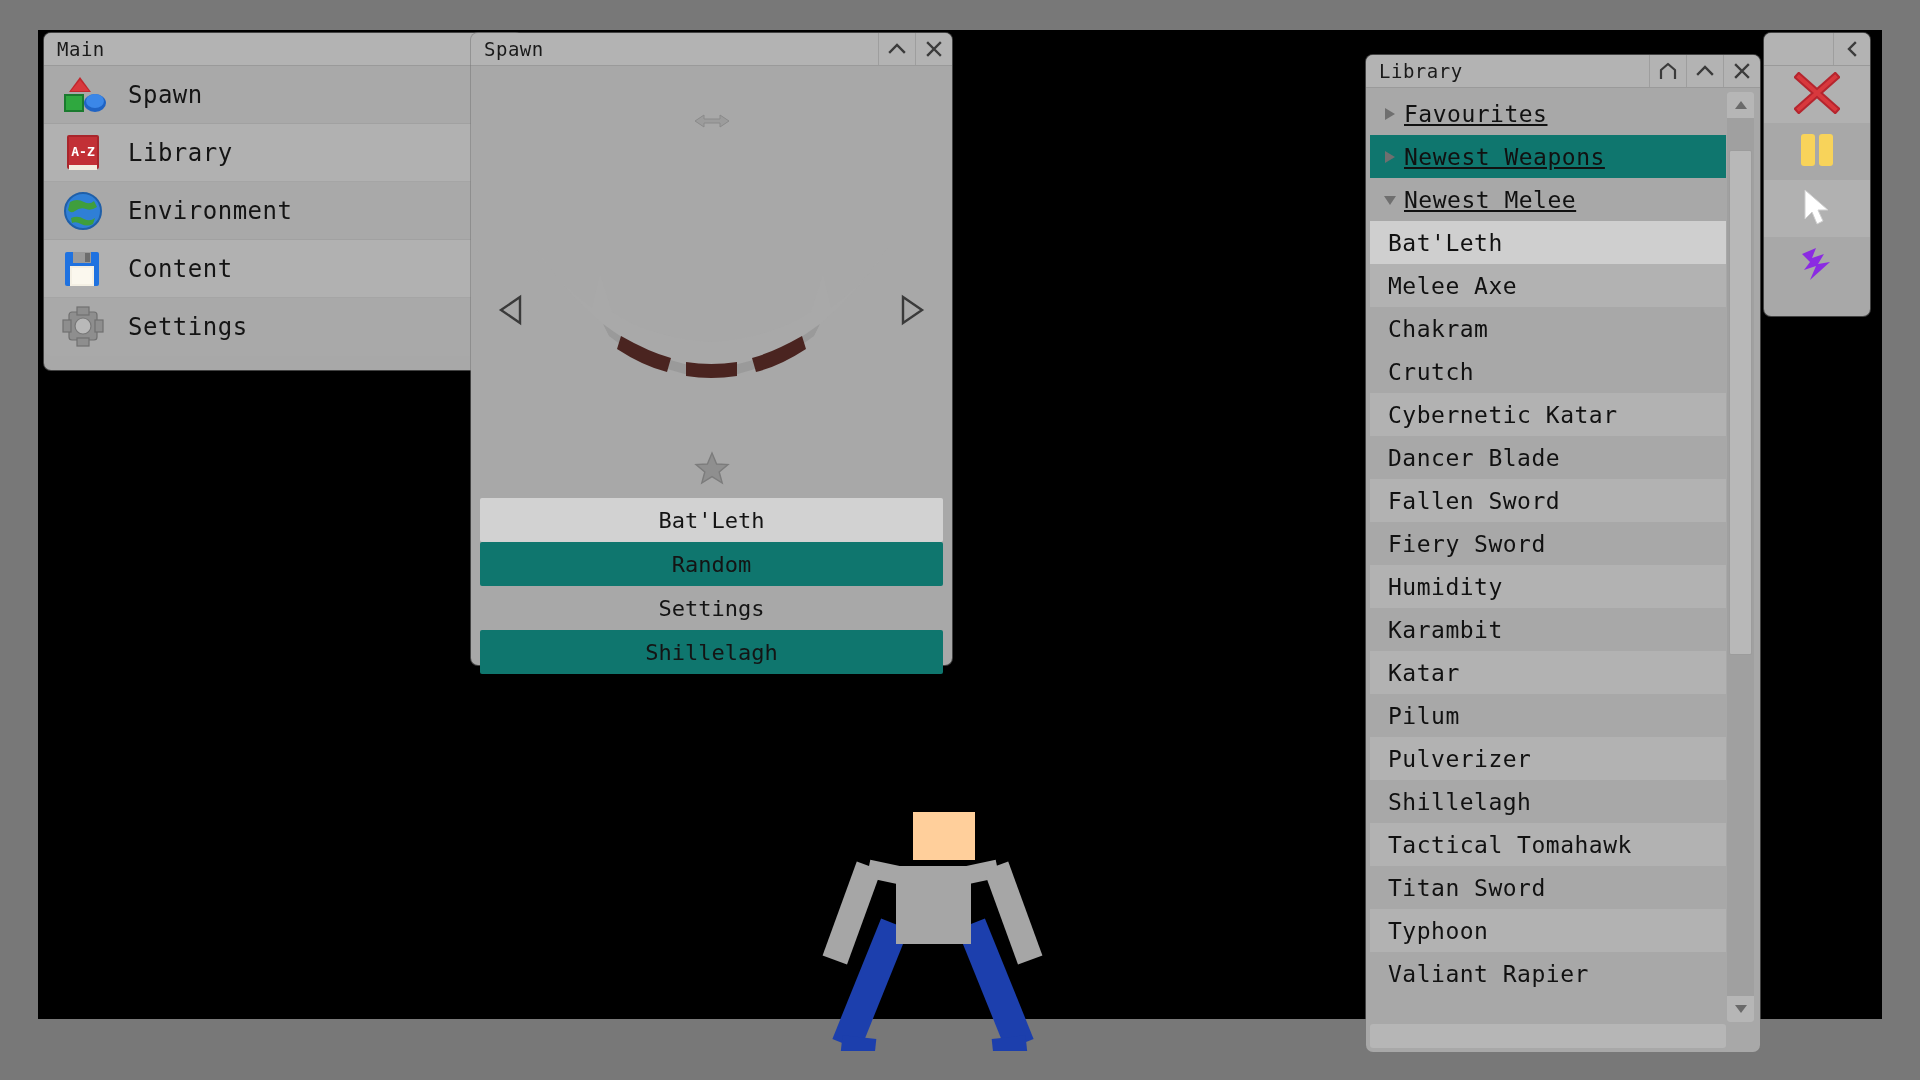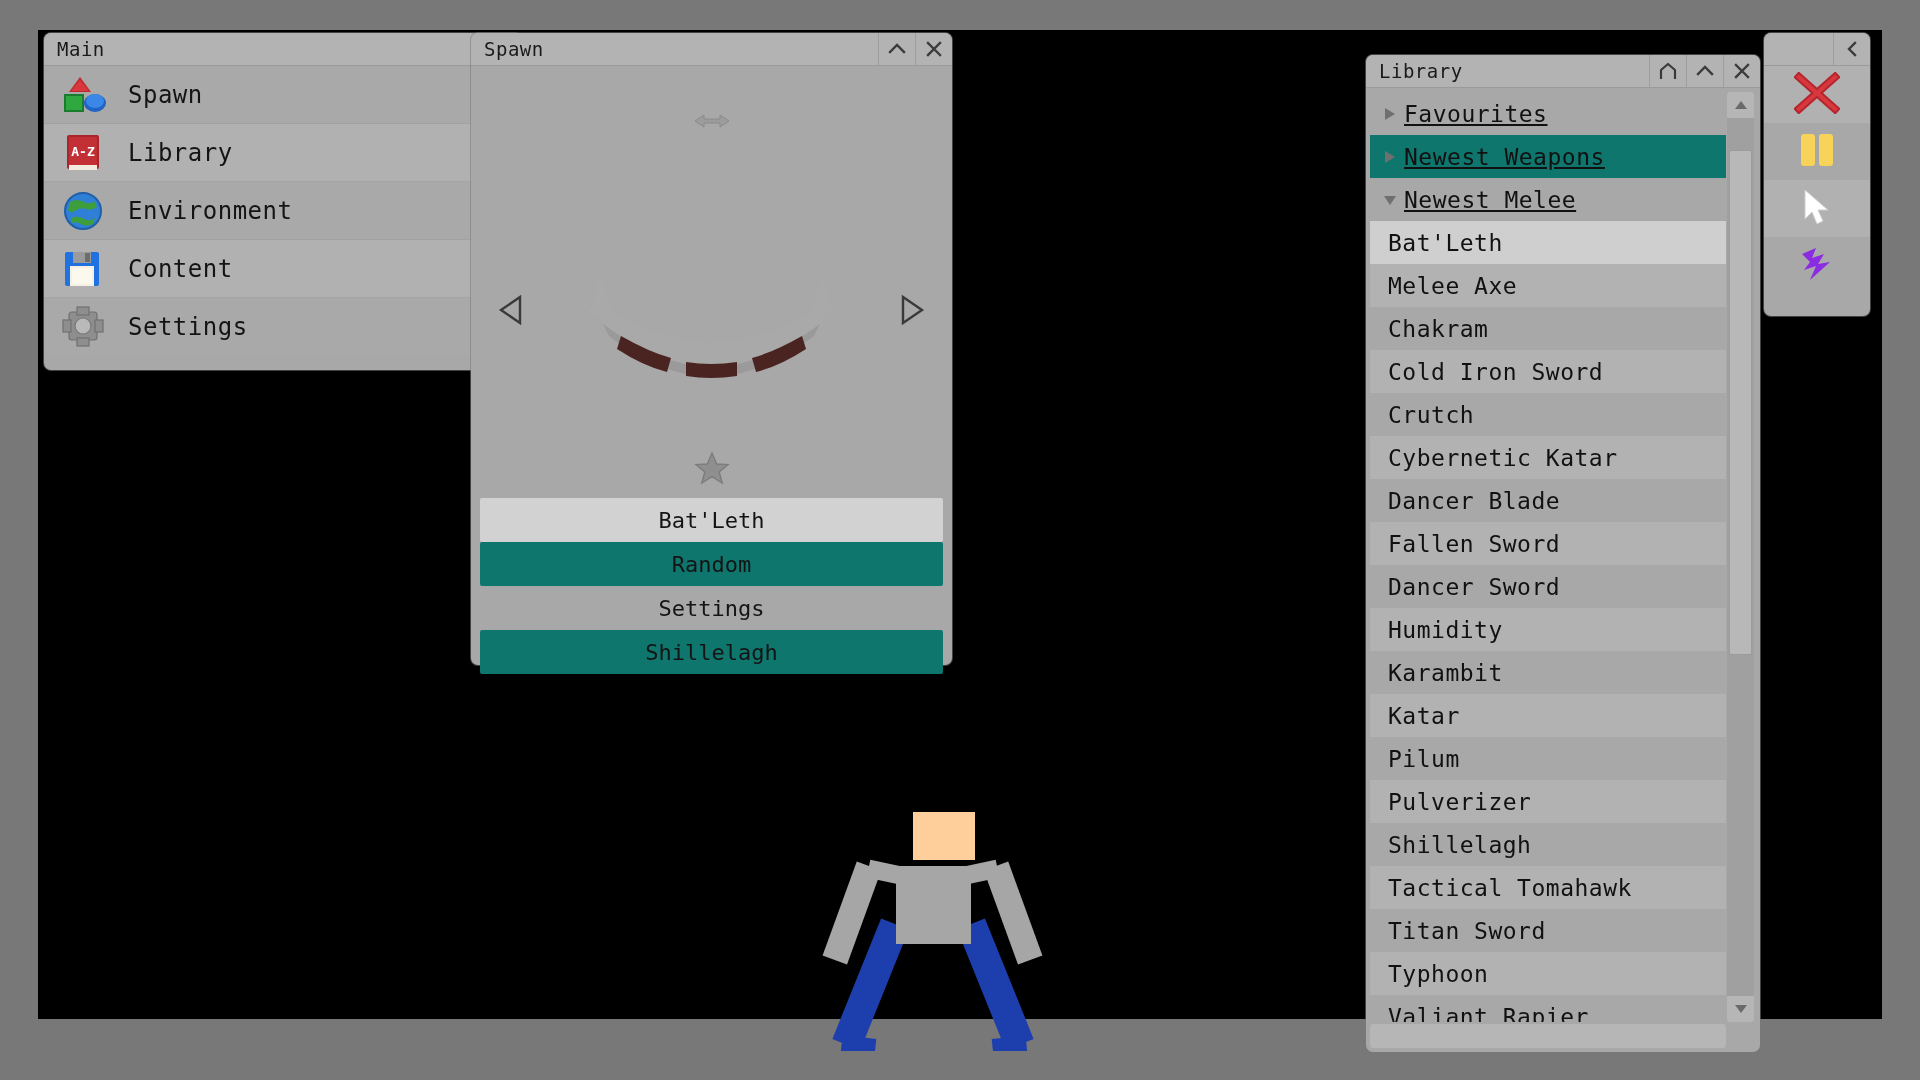--- a/index.html
+++ b/index.html
@@ -386,26 +386,25 @@
             <svg width="16" height="14" viewBox="0 0 16 14">
                 <polygon points="2,3 14,3 8,12" fill="#6f6f6f"></polygon>
               </svg>
           </span>
           <span class="gl">Newest Melee</span>
         </div>
 
         <div class="lib-item sel">Bat'Leth</div>
         <div class="lib-item alt">Melee Axe</div>
         <div class="lib-item">Chakram</div>
-        <div class="lib-item alt">Cold Iron Sword</div>
         <div class="lib-item">Crutch</div>
         <div class="lib-item alt">Cybernetic Katar</div>
         <div class="lib-item">Dancer Blade</div>
         <div class="lib-item alt">Fallen Sword</div>
-        <div class="lib-item">Dancer Sword</div>
+        <div class="lib-item">Fiery Sword</div>
         <div class="lib-item alt">Humidity</div>
         <div class="lib-item">Karambit</div>
         <div class="lib-item alt">Katar</div>
         <div class="lib-item">Pilum</div>
         <div class="lib-item alt">Pulverizer</div>
         <div class="lib-item">Shillelagh</div>
         <div class="lib-item alt">Tactical Tomahawk</div>
         <div class="lib-item">Titan Sword</div>
         <div class="lib-item alt">Typhoon</div>
         <div class="lib-item">Valiant Rapier</div>

